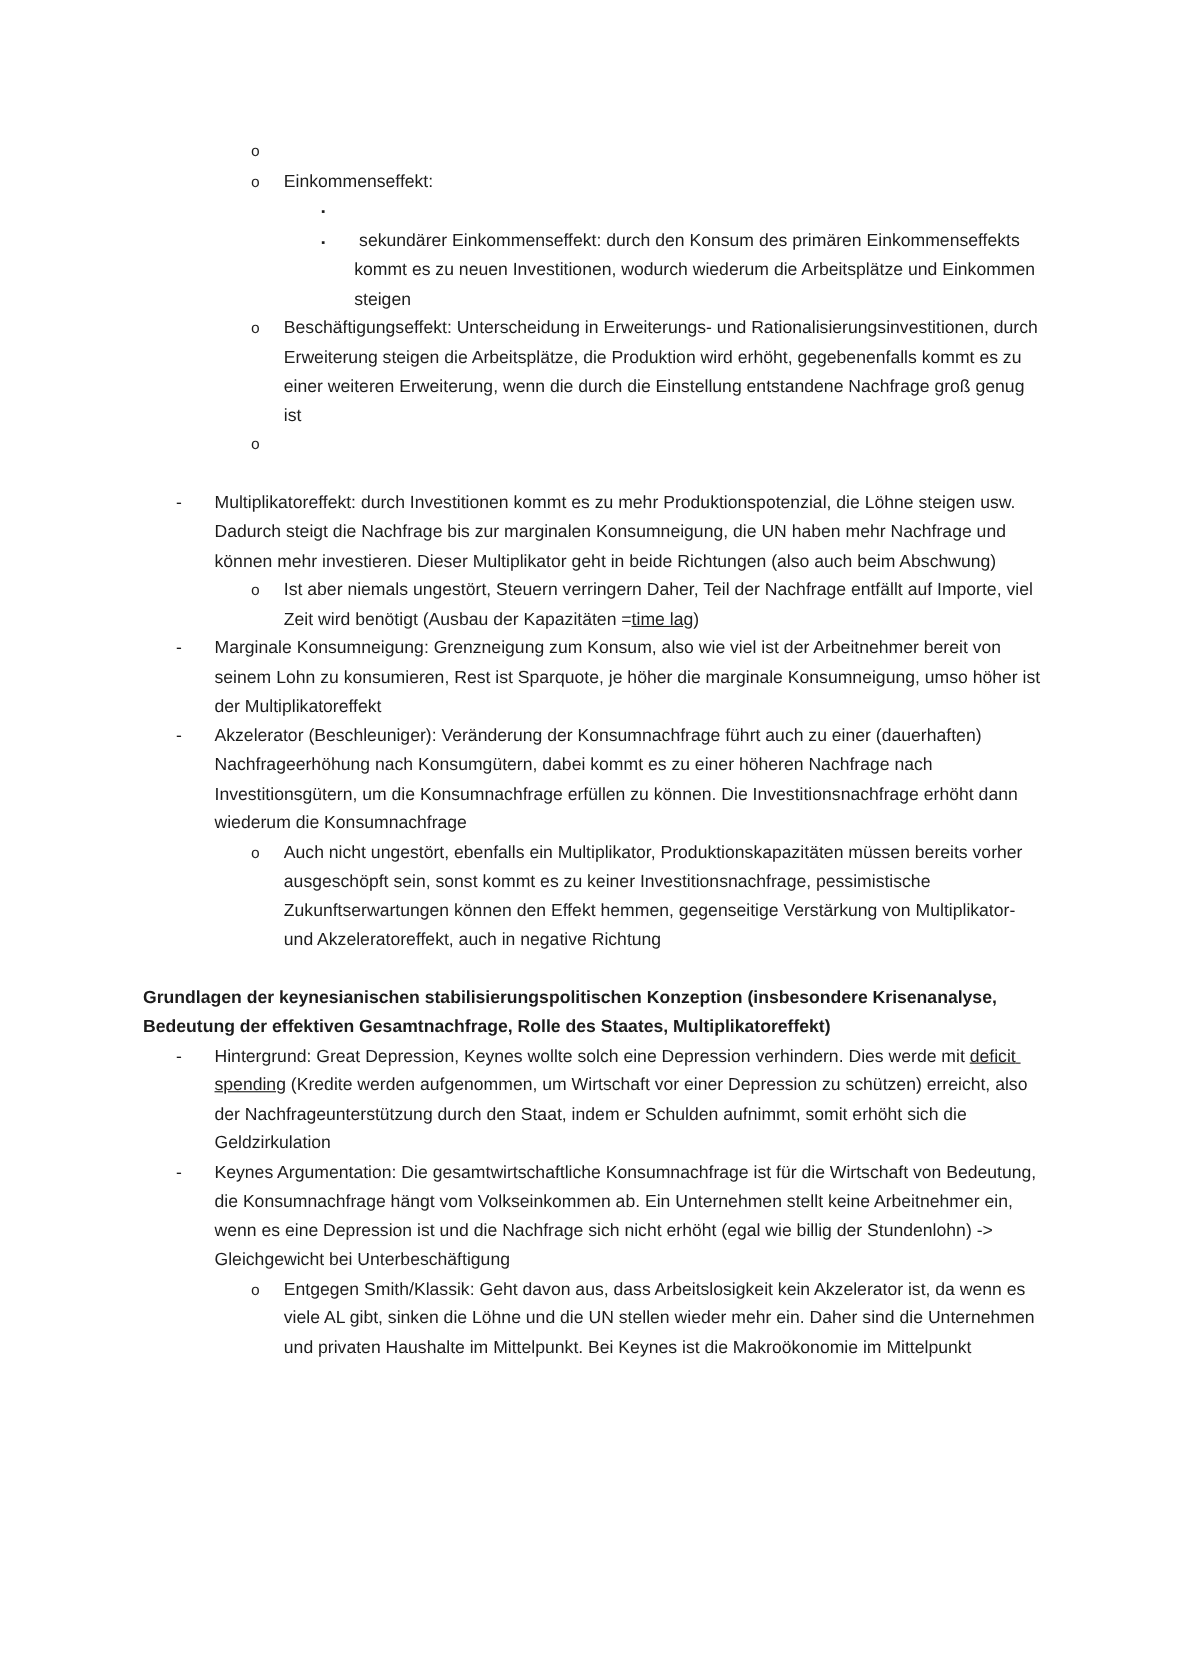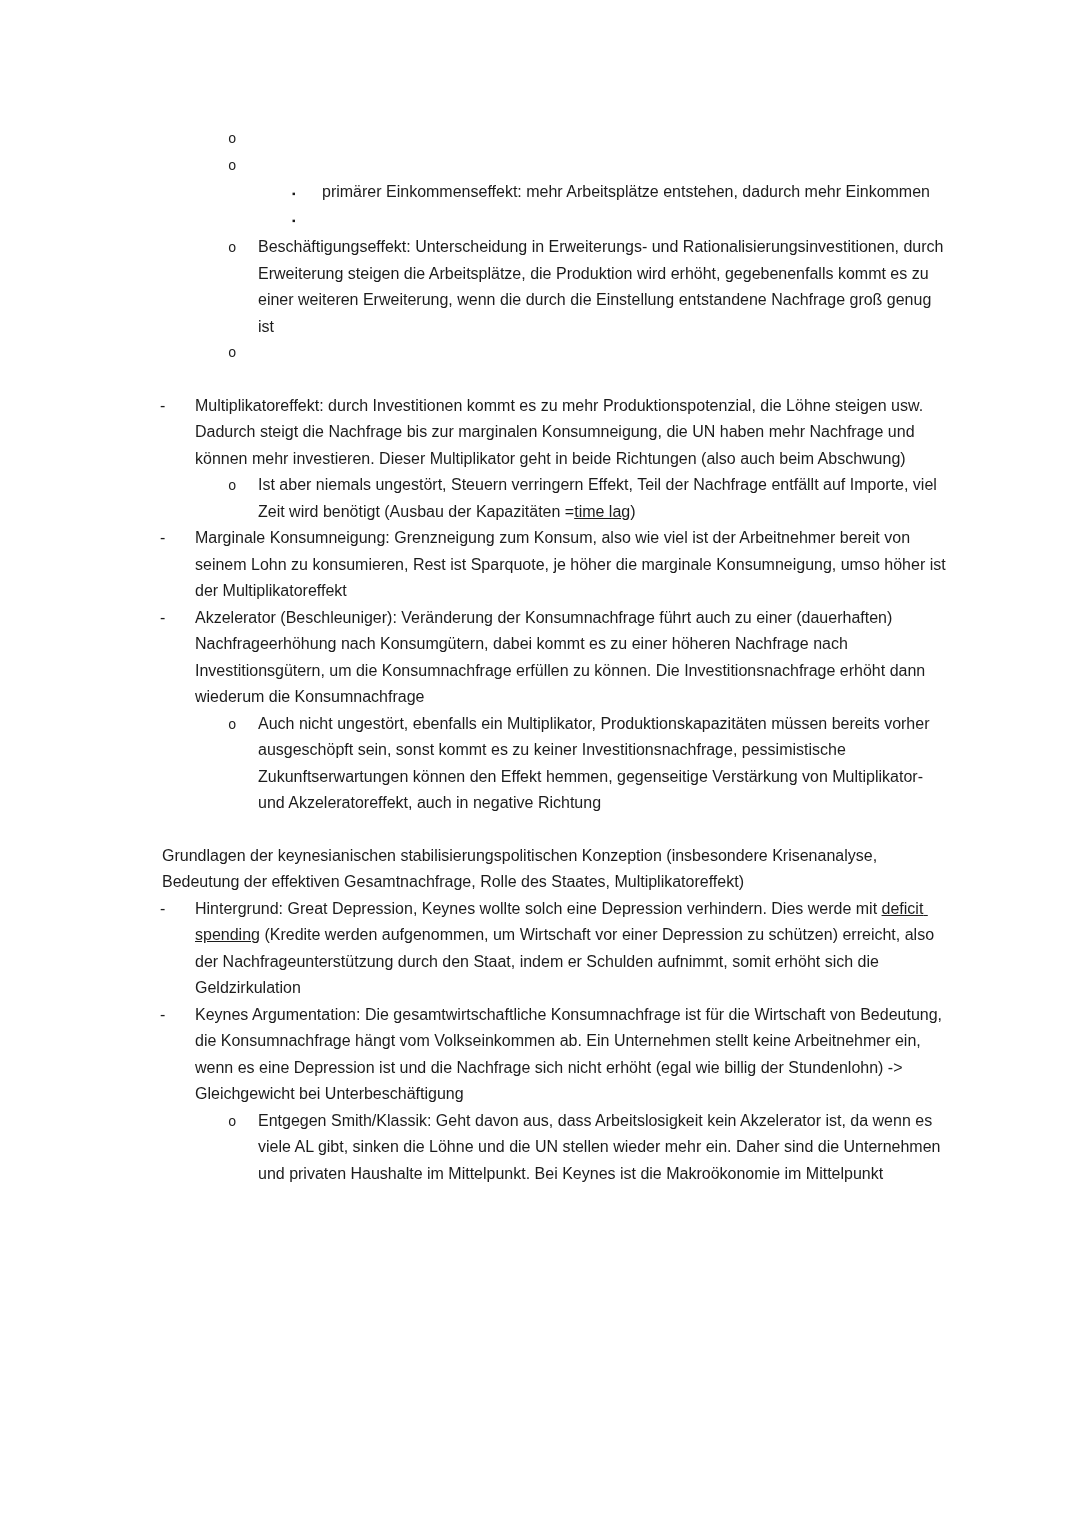--- a/index.html
+++ b/index.html
@@ -14,23 +14,22 @@
     font-size: 16px;
     line-height: 26.5px;
     color: #1c1c1c;
   }
   .block {
     display: flex;
     align-items: baseline;
   }
   .block.gap-before { margin-top: 26px; }
   .heading {
-    font-weight: 400;
+    font-weight: 700;
     display: block;
-    margin-left: 32px;
   }
   .marker {
     flex: 0 0 auto;
     display: inline-block;
   }
   .level-1 { padding-left: 30px; }
   .level-1 > .marker { width: 35px; }
   .level-2 { padding-left: 98px; }
   .level-2 > .marker { width: 30px; }
   .level-3 { padding-left: 162px; }
@@ -48,43 +47,44 @@
 </head>
 <body>
 
 <div class="page">
   <div id="doc-content">
       <div class="block bullet level-2">
         <span class="marker marker-l2">o</span>
       </div>
       <div class="block bullet level-2">
         <span class="marker marker-l2">o</span>
+        <span class="text"><span>Einkommenseffekt:</span></span>
       </div>
       <div class="block bullet level-3">
         <span class="marker marker-l3">▪</span>
-        <span class="text"><span>primärer Einkommenseffekt: mehr Arbeitsplätze entstehen, dadurch mehr Einkommen</span></span>
       </div>
       <div class="block bullet level-3">
         <span class="marker marker-l3">▪</span>
+        <span class="text"><span> sekundärer Einkommenseffekt: durch den Konsum des primären Einkommenseffekts kommt es zu neuen Investitionen, wodurch wiederum die Arbeitsplätze und Einkommen steigen</span></span>
       </div>
       <div class="block bullet level-2">
         <span class="marker marker-l2">o</span>
         <span class="text"><span>Beschäftigungseffekt: Unterscheidung in Erweiterungs- und Rationalisierungsinvestitionen, durch Erweiterung steigen die Arbeitsplätze, die Produktion wird erhöht, gegebenenfalls kommt es zu einer weiteren Erweiterung, wenn die durch die Einstellung entstandene Nachfrage groß genug ist</span></span>
       </div>
       <div class="block bullet level-2">
         <span class="marker marker-l2">o</span>
         <span class="text"><span></span></span>
       </div>
       <div class="block bullet level-1 gap-before">
         <span class="marker marker-l1">-</span>
         <span class="text"><span>Multiplikatoreffekt: durch Investitionen kommt es zu mehr Produktionspotenzial, die Löhne steigen usw. Dadurch steigt die Nachfrage bis zur marginalen Konsumneigung, die UN haben mehr Nachfrage und können mehr investieren. Dieser Multiplikator geht in beide Richtungen (also auch beim Abschwung)</span></span>
       </div>
       <div class="block bullet level-2">
         <span class="marker marker-l2">o</span>
-        <span class="text"><span>Ist aber niemals ungestört, Steuern verringern Effekt, Teil der Nachfrage entfällt auf Importe, viel Zeit wird benötigt (Ausbau der Kapazitäten =</span><span class="underline">time lag</span><span>)</span></span>
+        <span class="text"><span>Ist aber niemals ungestört, Steuern verringern Daher, Teil der Nachfrage entfällt auf Importe, viel Zeit wird benötigt (Ausbau der Kapazitäten =</span><span class="underline">time lag</span><span>)</span></span>
       </div>
       <div class="block bullet level-1">
         <span class="marker marker-l1">-</span>
         <span class="text"><span>Marginale Konsumneigung: Grenzneigung zum Konsum, also wie viel ist der Arbeitnehmer bereit von seinem Lohn zu konsumieren, Rest ist Sparquote, je höher die marginale Konsumneigung, umso höher ist der Multiplikatoreffekt</span></span>
       </div>
       <div class="block bullet level-1">
         <span class="marker marker-l1">-</span>
         <span class="text"><span>Akzelerator (Beschleuniger): Veränderung der Konsumnachfrage führt auch zu einer (dauerhaften) Nachfrageerhöhung nach Konsumgütern, dabei kommt es zu einer höheren Nachfrage nach Investitionsgütern, um die Konsumnachfrage erfüllen zu können. Die Investitionsnachfrage erhöht dann wiederum die Konsumnachfrage</span></span>
       </div>
       <div class="block bullet level-2">

